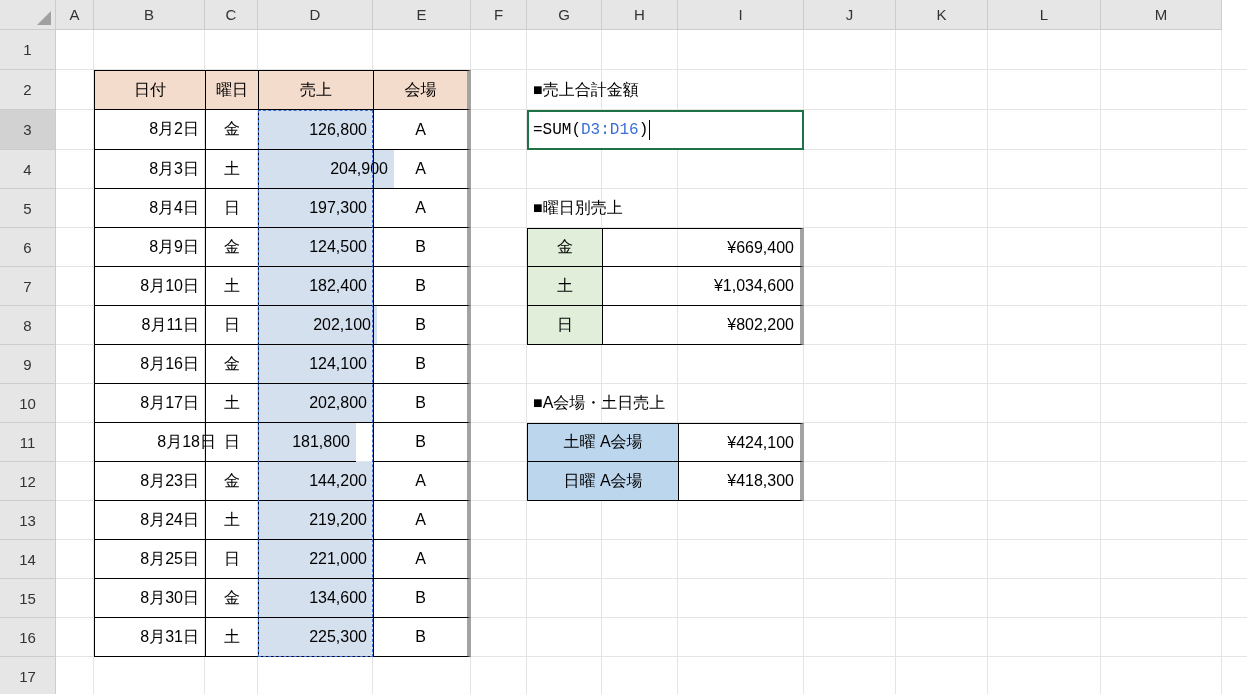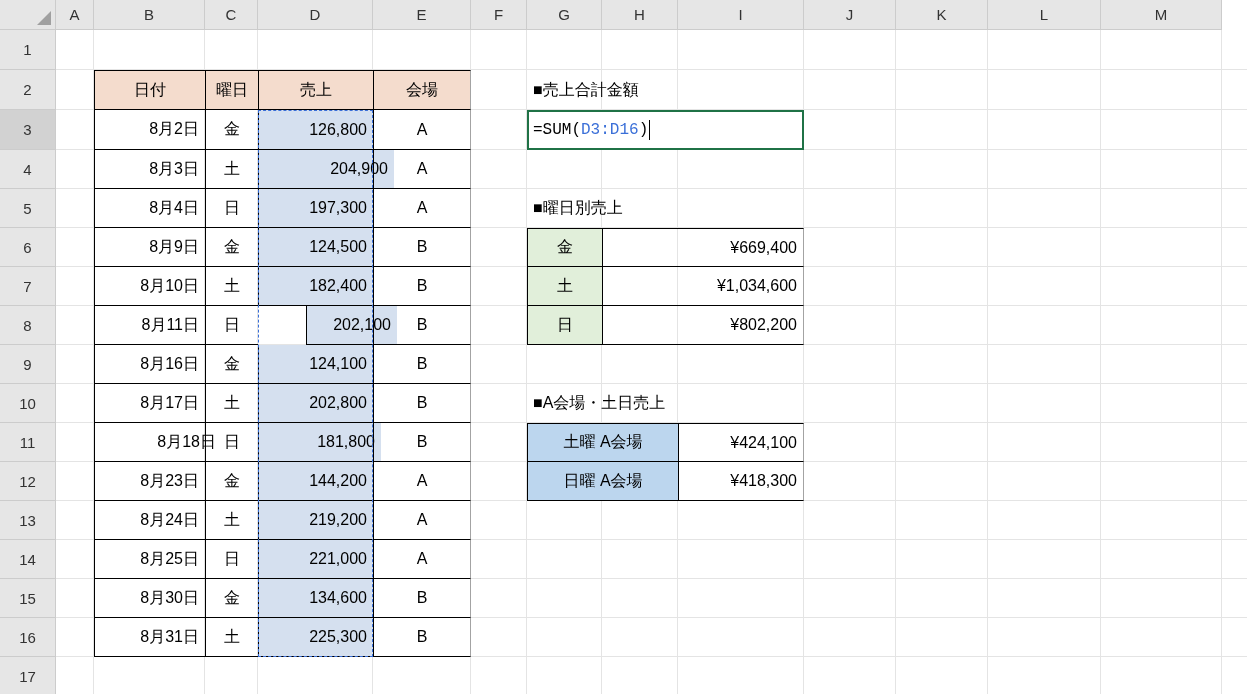--- a/index.html
+++ b/index.html
@@ -87,21 +87,21 @@
       padding: 0 6px;
       height: 39px;
       font-size: 16px;
       color:#000;
     }
     .cell.center { justify-content: center; }
     .cell.right { justify-content: flex-end; }
     .cell.bt { border-top:1px solid #000;}
     .cell.bb { border-bottom:1px solid #000;}
     .cell.bl { border-left:1px solid #000;}
-    .cell.br { border-right:1px solid #a3a3a3;}
+    .cell.br { border-right:4px solid #a3a3a3;}
     .hdr-fill { background:#f4dccd; }
     .sel-fill { background:#d5e0ef; }
     .green-fill { background:#e1efda; }
     .blue-fill { background:#bcd6ee; }
     
     .formula-edit {
       border:2px solid #1f7246;
       background:#fff;
       font-family:"Consolas","Courier New",monospace;
       font-size:16px;
@@ -209,33 +209,33 @@
       <div class="cell right bl bb" style="left: 38px; top: 198px; width: 111px; height: 39px;">8月9日</div>
       <div class="cell center bl bb" style="left: 149px; top: 198px; width: 53px; height: 39px;">金</div>
       <div class="cell right sel-fill bl bb" style="left: 202px; top: 198px; width: 115px; height: 39px;">124,500</div>
       <div class="cell center bl br bb" style="left: 317px; top: 198px; width: 98px; height: 39px;">B</div>
       <div class="cell right bl bb" style="left: 38px; top: 237px; width: 111px; height: 39px;">8月10日</div>
       <div class="cell center bl bb" style="left: 149px; top: 237px; width: 53px; height: 39px;">土</div>
       <div class="cell right sel-fill bl bb" style="left: 202px; top: 237px; width: 115px; height: 39px;">182,400</div>
       <div class="cell center bl br bb" style="left: 317px; top: 237px; width: 98px; height: 39px;">B</div>
       <div class="cell right bl bb" style="left: 38px; top: 276px; width: 111px; height: 39px;">8月11日</div>
       <div class="cell center bl bb" style="left: 149px; top: 276px; width: 53px; height: 39px;">日</div>
-      <div class="cell right sel-fill bl bb" style="left: 202px; top: 276px; width: 91px; height: 39px; margin-left: 48px;">202,100</div>
+      <div class="cell right sel-fill bl bb" style="left: 202px; top: 276px; width: 119px; height: 39px;">202,100</div>
       <div class="cell center bl br bb" style="left: 317px; top: 276px; width: 98px; height: 39px;">B</div>
       <div class="cell right bl bb" style="left: 38px; top: 315px; width: 111px; height: 39px;">8月16日</div>
       <div class="cell center bl bb" style="left: 149px; top: 315px; width: 53px; height: 39px;">金</div>
       <div class="cell right sel-fill bl bb" style="left: 202px; top: 315px; width: 115px; height: 39px;">124,100</div>
       <div class="cell center bl br bb" style="left: 317px; top: 315px; width: 98px; height: 39px;">B</div>
       <div class="cell right bl bb" style="left: 38px; top: 354px; width: 111px; height: 39px;">8月17日</div>
       <div class="cell center bl bb" style="left: 149px; top: 354px; width: 53px; height: 39px;">土</div>
       <div class="cell right sel-fill bl bb" style="left: 202px; top: 354px; width: 115px; height: 39px;">202,800</div>
       <div class="cell center bl br bb" style="left: 317px; top: 354px; width: 98px; height: 39px;">B</div>
       <div class="cell right bl bb" style="left: 38px; top: 393px; width: 128px; height: 39px;">8月18日</div>
       <div class="cell center bl bb" style="left: 149px; top: 393px; width: 53px; height: 39px;">日</div>
-      <div class="cell right sel-fill bl bb" style="left: 202px; top: 393px; width: 123px; height: 39px;">181,800</div>
+      <div class="cell right sel-fill bl bb" style="left: 202px; top: 393px; width: 98px; height: 39px;">181,800</div>
       <div class="cell center bl br bb" style="left: 317px; top: 393px; width: 98px; height: 39px;">B</div>
       <div class="cell right bl bb" style="left: 38px; top: 432px; width: 111px; height: 39px;">8月23日</div>
       <div class="cell center bl bb" style="left: 149px; top: 432px; width: 53px; height: 39px;">金</div>
       <div class="cell right sel-fill bl bb" style="left: 202px; top: 432px; width: 115px; height: 39px;">144,200</div>
       <div class="cell center bl br bb" style="left: 317px; top: 432px; width: 98px; height: 39px;">A</div>
       <div class="cell right bl bb" style="left: 38px; top: 471px; width: 111px; height: 39px;">8月24日</div>
       <div class="cell center bl bb" style="left: 149px; top: 471px; width: 53px; height: 39px;">土</div>
       <div class="cell right sel-fill bl bb" style="left: 202px; top: 471px; width: 115px; height: 39px;">219,200</div>
       <div class="cell center bl br bb" style="left: 317px; top: 471px; width: 98px; height: 39px;">A</div>
       <div class="cell right bl bb" style="left: 38px; top: 510px; width: 111px; height: 39px;">8月25日</div>

